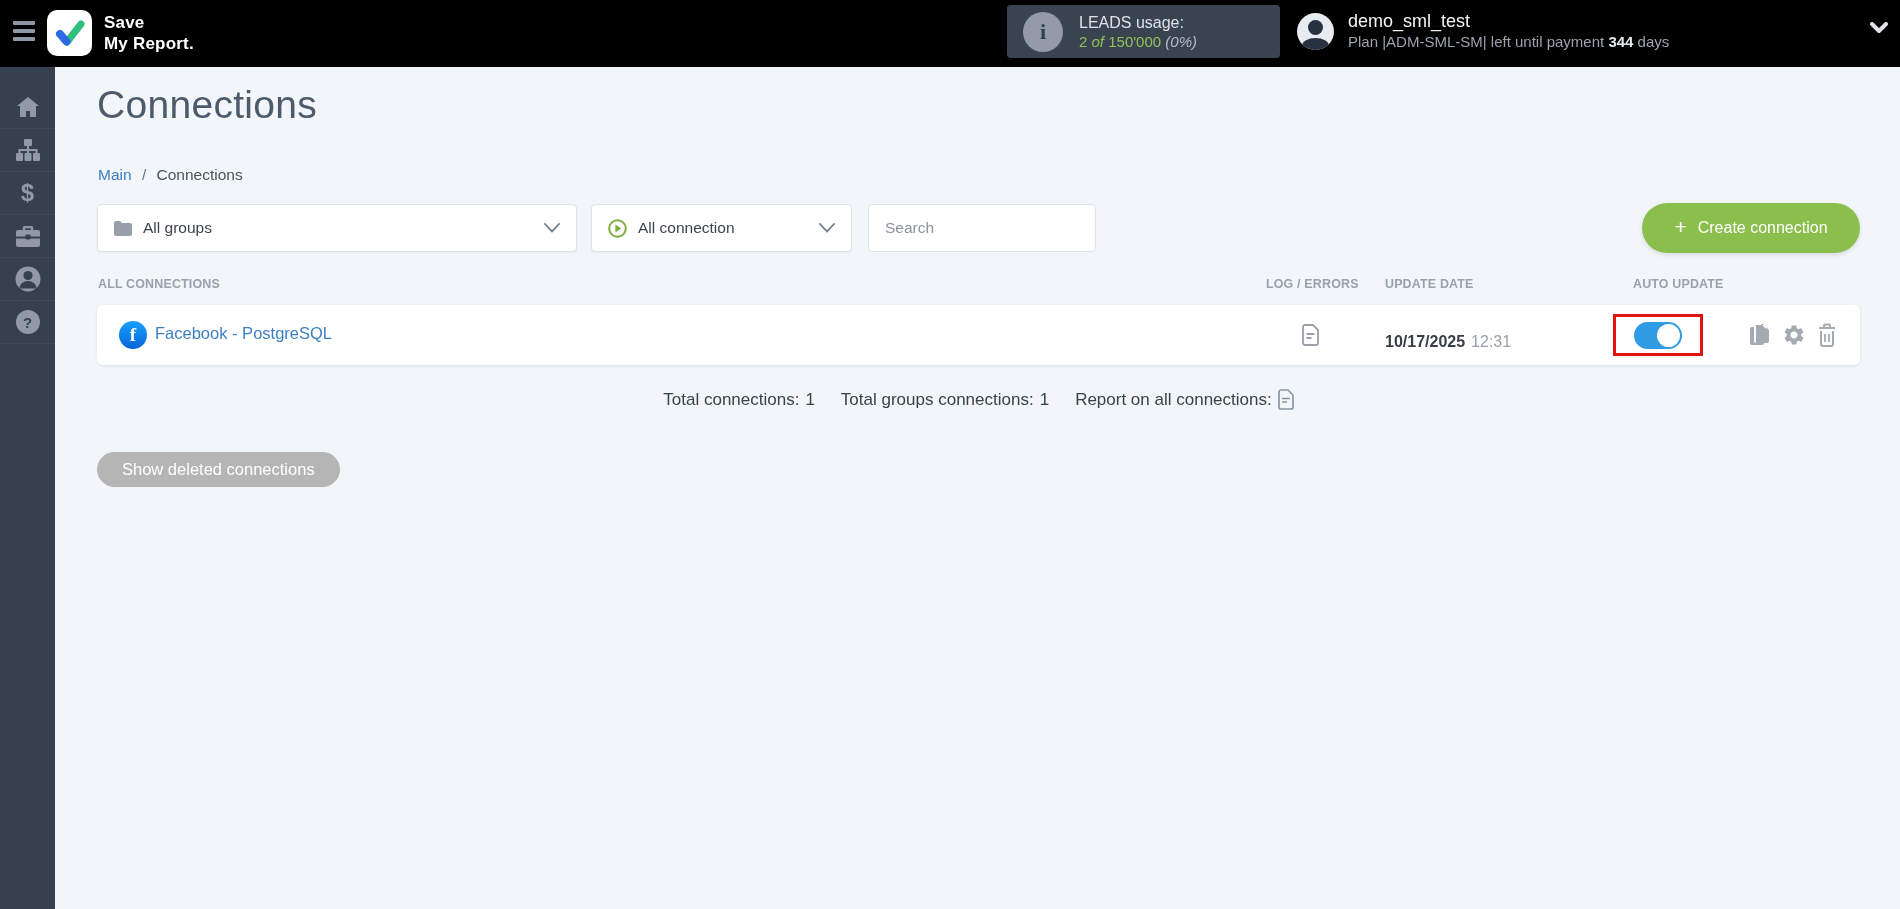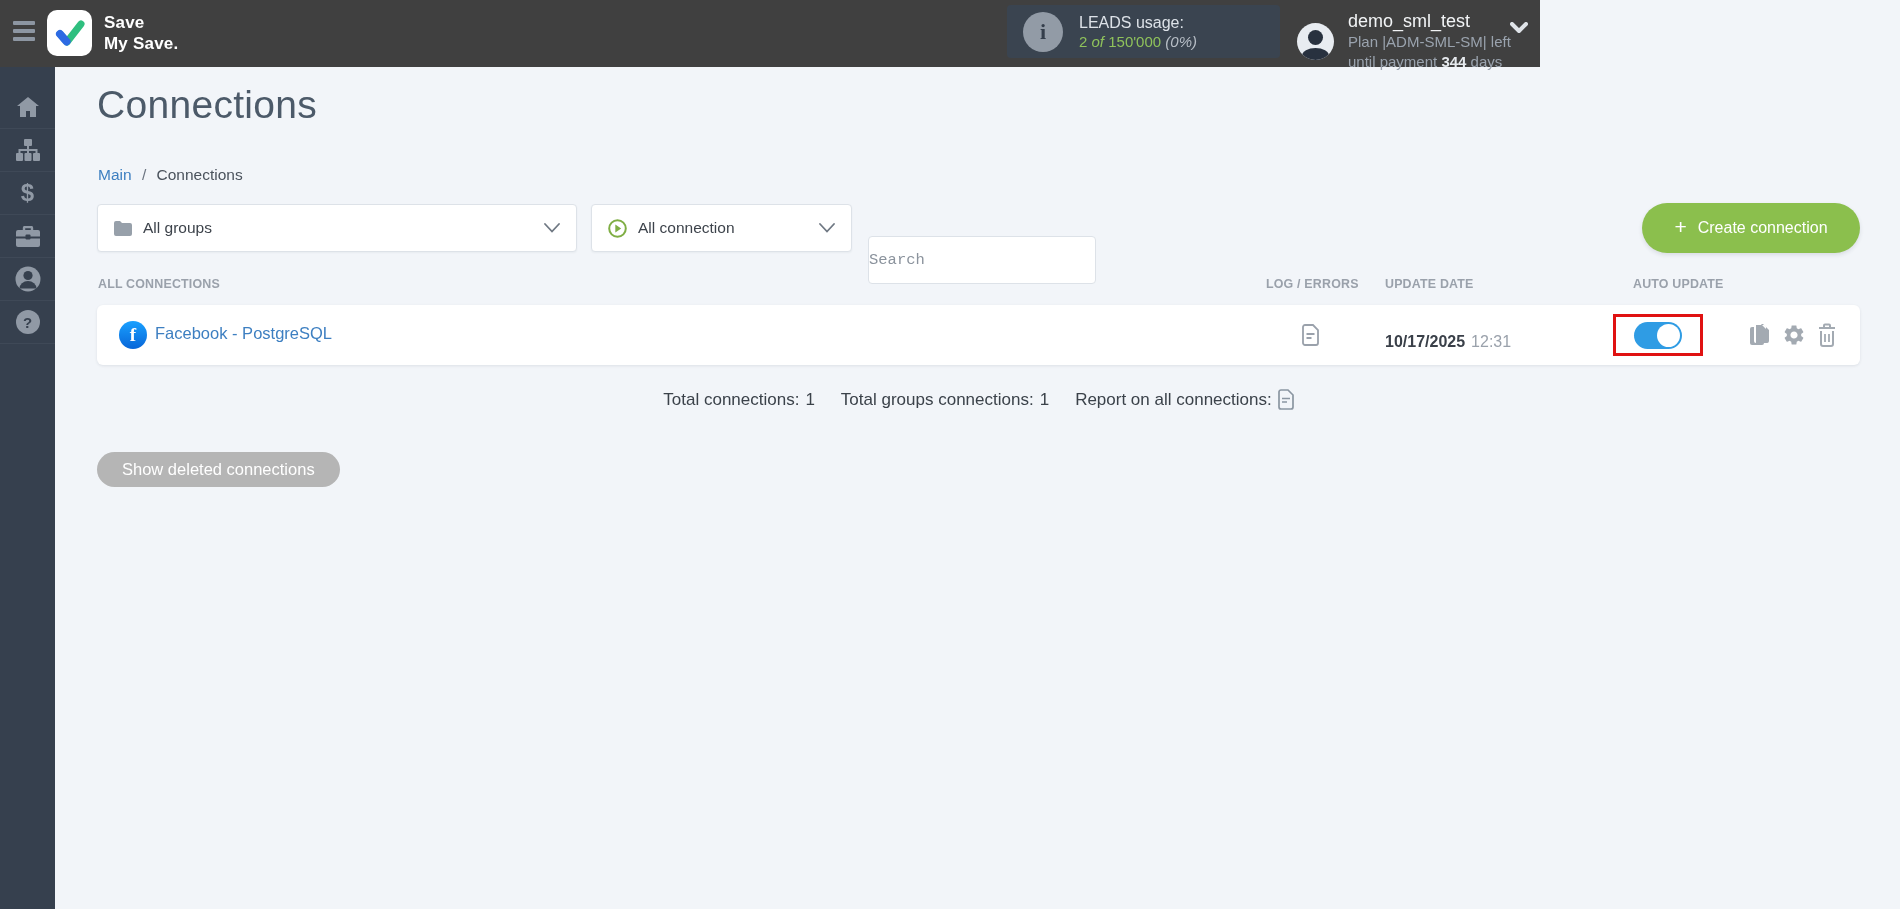--- a/index.html
+++ b/index.html
@@ -1,21 +1,21 @@
 <!DOCTYPE html>
 <html><head>
 <meta charset="utf-8">
 <style>
   * { margin:0; padding:0; box-sizing:border-box; }
   html,body { width:1900px; height:909px; overflow:hidden; }
   body { font-family:"Liberation Sans", sans-serif; background:#f2f5f9; }
   .app { position:relative; width:1900px; height:909px; }
 
   
-  .topbar { position:absolute; top:0; left:0; width:1540px; height:67px; background:#404040; z-index:5; }
+  .topbar { position:absolute; top:0; left:0; width:1900px; height:67px; background:#000000; z-index:5; }
   .hamburger { position:absolute; left:13px; top:21px; width:22px; height:24px; cursor:pointer; }
   .hamburger div { height:4px; background:#8d96a2; border-radius:1px; margin-bottom:4px; }
   .logo-box { position:absolute; left:47px; top:10px; width:45px; height:46px; background:#ffffff; border-radius:10px; display:flex; align-items:center; justify-content:center; }
   .brand { position:absolute; left:104px; top:12px; color:#ffffff; font-weight:700; font-size:17px; line-height:21px; letter-spacing:0.2px; }
 
   .leads-badge { position:absolute; left:1007px; top:5px; width:273px; height:53px; background:#3a4450; border-radius:4px; display:flex; align-items:center; padding-left:16px; }
   .info-circle { width:40px; height:40px; border-radius:50%; background:#929ba6; color:#343e4b; display:flex; align-items:center; justify-content:center; font-size:22px; font-weight:800; font-family:"Liberation Serif", serif; }
   .leads-text { margin-left:16px; }
   .leads-title { color:#dde2e8; font-size:16px; line-height:19px; }
   .leads-value { font-size:15px; line-height:19px; color:#8fc25b; }
@@ -46,21 +46,21 @@
   .breadcrumb .root { color:#3d7fc1; cursor:pointer;text-align:right; }
   .breadcrumb .sep { color:#6b7480; margin:0 6px; }
 
   .filter-row { position:absolute; left:0; top:137px; width:1845px; height:50px; }
   .dd { position:absolute; height:48px; background:#ffffff; border:1px solid #dde2e8; border-radius:4px; display:flex; align-items:center; padding:0 16px; cursor:pointer; box-shadow:0 1px 2px rgba(40,50,70,0.05); }
   .dd-groups { left:42px; width:480px; }
   .dd-conn { left:536px; width:261px; }
   .dd-label { font-size:15.5px; color:#3d434b; margin-left:11px; }
   .dd-chevron { margin-left:auto; }
   .search-wrap { position:absolute; left:813px; width:228px; height:48px; }
-  .search-input { width:100%; height:100%; border:1px solid #dde2e8; border-radius:4px; padding:0 0; font-size:15.5px; color:#3d434b; font-family:Liberation Mono, monospace; outline:none;margin-top:32px; }
+  .search-input { width:100%; height:100%; border:1px solid #dde2e8; border-radius:4px; padding:0 16px; font-size:15.5px; color:#3d434b; font-family:Liberation Sans, sans-serif; outline:none; }
   .search-input::placeholder { color:#8b939d; }
   .create-btn { position:absolute; left:1587px; top:-1px; width:218px; height:50px; background:#8bbf4d; border:none; border-radius:25px; color:#ffffff; font-size:16px; font-family:"Liberation Sans", sans-serif; cursor:pointer; display:flex; align-items:center; justify-content:center; box-shadow:0 2px 4px rgba(40,50,70,0.12); }
   .create-btn .plus { font-size:21px; font-weight:400; margin-right:11px; margin-top:-2px; }
 
   .table-head { position:absolute; top:209px; left:0; width:1845px; font-size:13.5px; font-weight:700; color:#9aa1ab; letter-spacing:0.2px; }
   .th { position:absolute; white-space:nowrap; transform:scaleX(0.92); transform-origin:left; }
   .th-conn { left:43px; }
   .th-log { left:1211px; }
   .th-date { left:1330px; }
   .th-auto { left:1578px; }
@@ -99,21 +99,21 @@
       </div>
 
     <div class="logo-box">
       <svg width="32" height="32" viewBox="0 0 32 32">
         <path d="M6 17 L13 25 L27 7" fill="none" stroke="#2fbf7f" stroke-width="7" stroke-linecap="round" stroke-linejoin="round"></path>
         <path d="M6 17 L12.5 24.5" fill="none" stroke="#2d6ae3" stroke-width="8" stroke-linecap="round"></path>
       </svg>
     </div>
     <div class="brand">
       <div>Save</div>
-      <div>My Save.</div>
+      <div>My Report.</div>
     </div>
 
     <div class="leads-badge">
       <div class="info-circle">i</div>
       <div class="leads-text">
         <div class="leads-title">LEADS usage:</div>
         <div class="leads-value">
           <span>2</span>
           <span class="of">of</span>
           <span>150'000</span>

